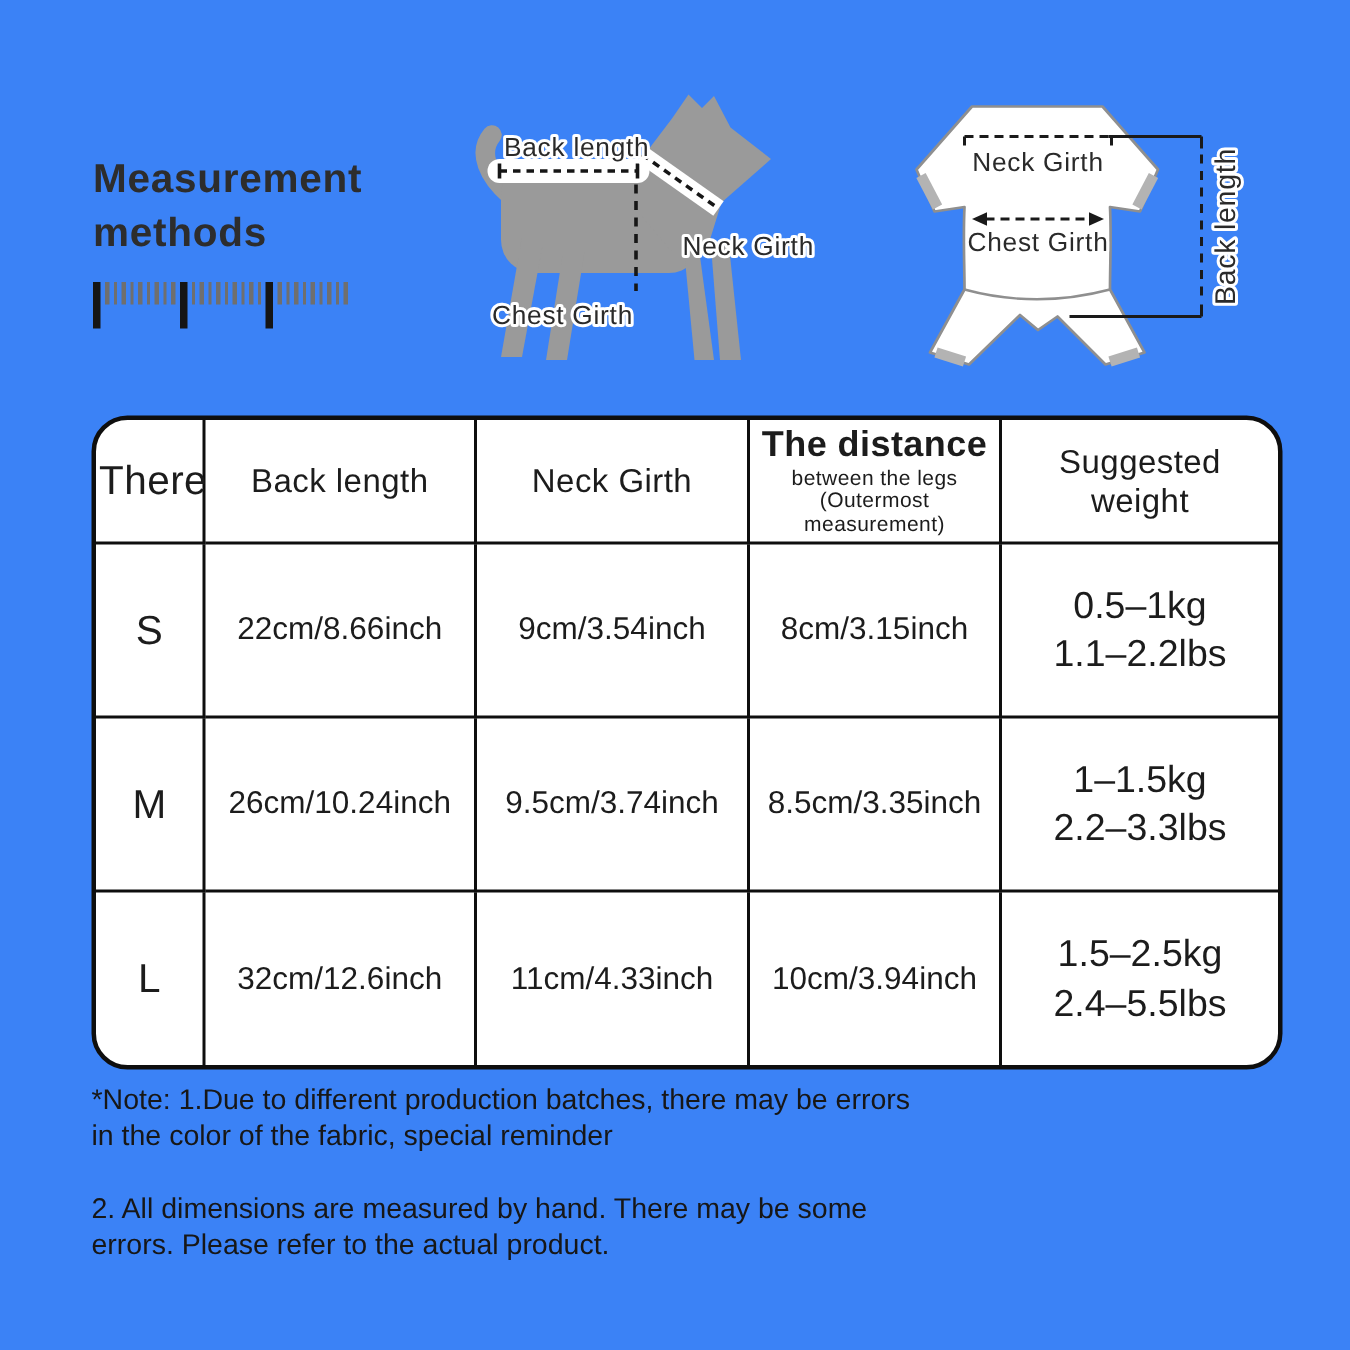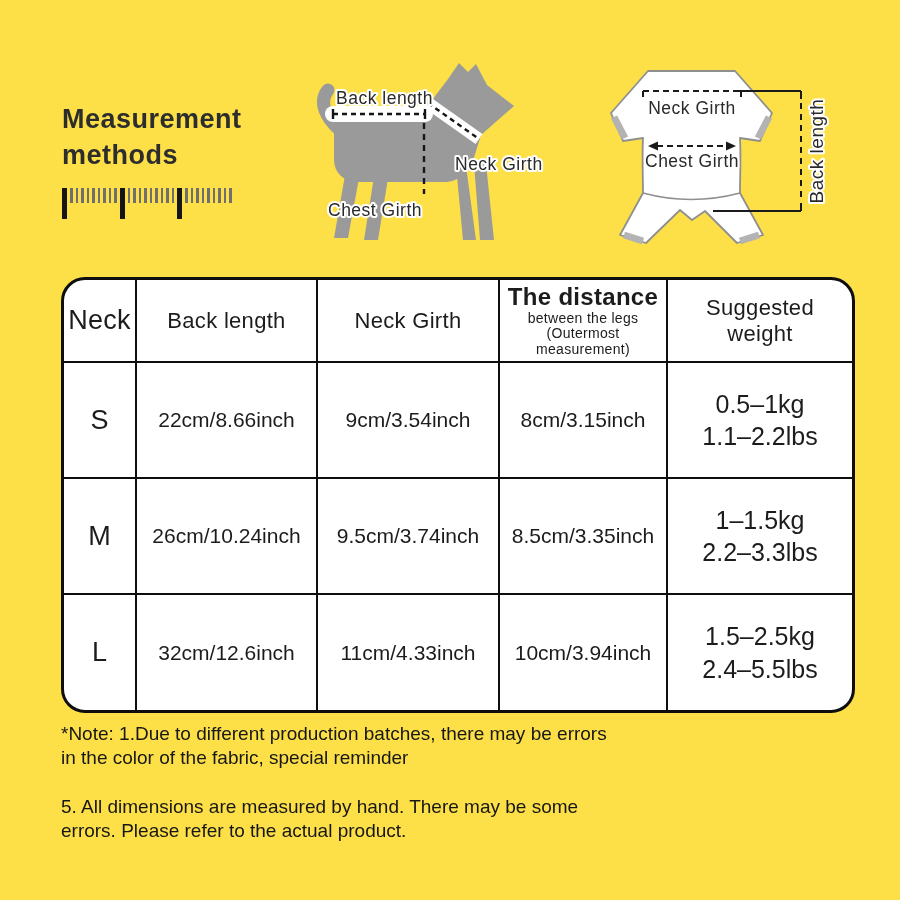--- a/index.html
+++ b/index.html
@@ -1,16 +1,16 @@
 <!DOCTYPE html>
 <html><head>
 <meta charset="utf-8">
 <style>
   html,body{margin:0;padding:0;background:#fff;}
-  .page{position:relative;width:900px;height:900px;background:#fde047;overflow:hidden;
+  .page{position:relative;width:900px;height:900px;background:#3b82f6;overflow:hidden;
         font-family:"Liberation Sans","DejaVu Sans",sans-serif;color:#1f1f1f;}
 
   
   .title{position:absolute;left:62px;top:102px;font-size:27px;font-weight:bold;
          line-height:1.33;color:#2d2d2d;white-space:pre-line;letter-spacing:.5px;}
 
   
   .ruler{position:absolute;left:62px;top:188px;display:flex;align-items:flex-start;height:34px;}
   .ruler .bar{width:5px;height:31px;background:#151515;margin-right:3px;flex:none;}
   .ruler .tick{width:2.5px;height:15px;background:#6f6f6f;margin-right:3px;flex:none;}
@@ -145,21 +145,21 @@
     <table class="size-table">
       <colgroup>
         <col style="width:72px">
           <col style="width:181px">
           <col style="width:182px">
         <col style="width:168px">
           <col>
       </colgroup>
       <thead>
         <tr>
-          <th class="size-h">Neck</th>
+          <th class="size-h">There</th>
           <th>Back length</th>
           <th>Neck Girth</th>
           <th>
             <div class="h-main">The distance</div>
             <div class="h-sub">between the legs
 (Outermost
 measurement)</div>
           </th>
           <th class="pre">Suggested
 weight</th>
@@ -190,17 +190,17 @@
           <td class="weight">1.5–2.5kg
 2.4–5.5lbs</td>
         </tr>
       </tbody>
     </table>
   </div>
 
   <div class="notes">
     <p>*Note: 1.Due to different production batches, there may be errors
 in the color of the fabric, special reminder</p>
-    <p>5. All dimensions are measured by hand. There may be some
+    <p>2. All dimensions are measured by hand. There may be some
 errors. Please refer to the actual product.</p>
   </div>
 
 </div>
 
 </body></html>

